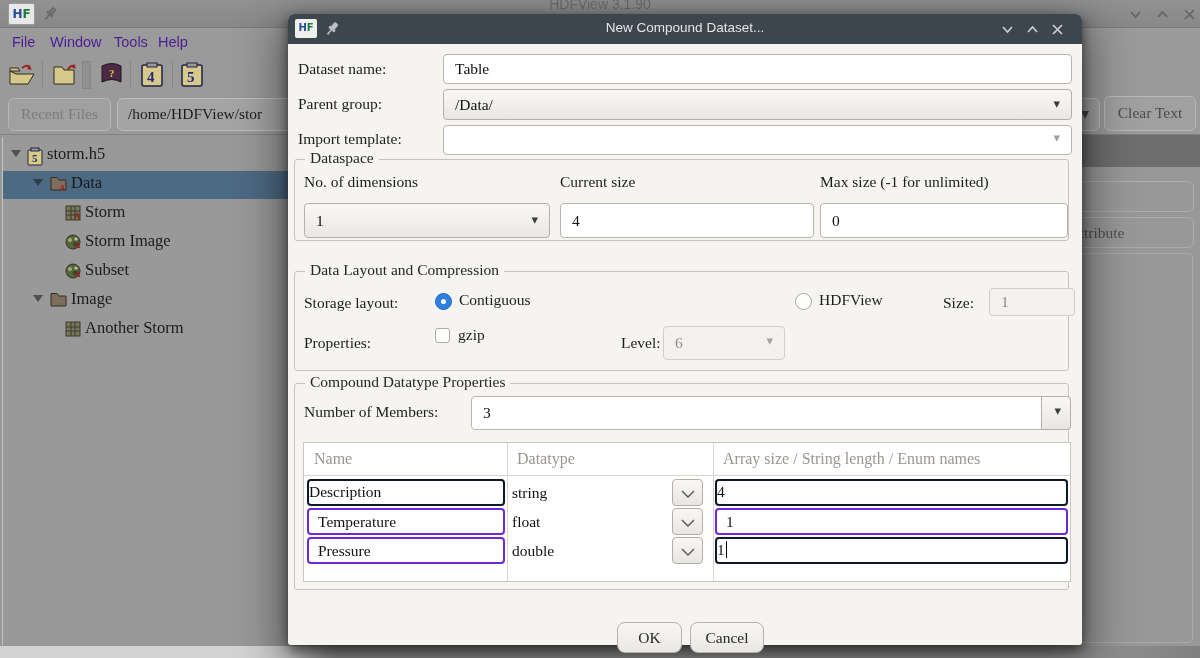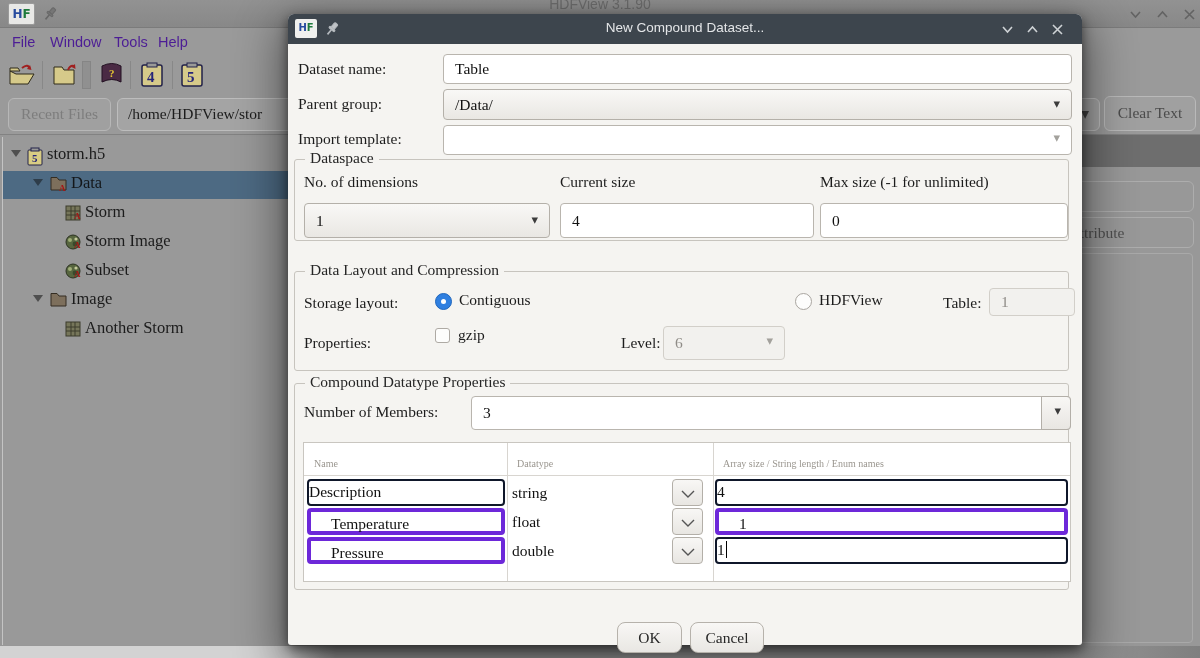--- a/index.html
+++ b/index.html
@@ -93,23 +93,23 @@
   .radio.off { background:#fdfdfc; border:1px solid #a9a5a0; }
   .radio.on { background:#2f7fe0; border:1px solid #1f66bd; }
   .radio.on::after { content:""; position:absolute; left:5px; top:5px; width:5px; height:5px;
     border-radius:50%; background:#fff; }
   .checkbox { position:absolute; width:15px; height:15px; background:#fdfdfc;
     border:1px solid #aeaaa4; border-radius:3px; }
 
   .mtable { position:absolute; background:#ffffff; border:1px solid #c9c6c0; }
   .mt-colsep { position:absolute; top:0; bottom:0; width:1px; background:#d8d5d0; }
   .mt-headsep { position:absolute; left:0; right:0; height:1px; background:#d8d5d0; }
-  .mt-head { position:absolute; top:7px; font-size:10px; color:#9a968f;margin-top:8px; }
-  .cell-entry { position:absolute; height:27px; background:#fff; border:4px solid #6d28d9;
-    border-radius:4px; font-size:15.5px; color:#111; padding-left:20px; line-height:24px; }
+  .mt-head { position:absolute; top:7px; font-size:16px; color:#9a968f; }
+  .cell-entry { position:absolute; height:27px; background:#fff; border:2px solid #6d28d9;
+    border-radius:4px; font-size:15.5px; color:#111; padding-left:9px; line-height:24px; }
   .cell-entry.focus { border:2px solid #0f172a; line-height:22px; padding-left:0; }
   .dtype-text { position:absolute; font-size:15.5px; color:#111; }
   .chev-btn { position:absolute; width:31px; height:27px; background:linear-gradient(#f8f7f5,#e8e6e2);
     border:1px solid #b3afa8; border-radius:4px; }
   .chev-btn svg { position:absolute; left:8px; top:10px; }
   .caret { display:inline-block; width:1px; height:17px; background:#000; vertical-align:-3px; margin-left:1px; }
 
   .btn { position:absolute; background:linear-gradient(#f8f7f5,#e9e7e3); border:1px solid #b6b2ab;
     border-radius:8px; font-size:15.5px; color:#262626; text-align:center; }
 </style>
@@ -321,21 +321,21 @@
       </div>
     </div>
 
     <div class="fieldset" style="left:6px; top:227px; width:775px; height:100px">
       <span class="legend">Data Layout and Compression</span>
       <span class="lbl" style="left:9px; top:22px">Storage layout:</span>
       <span class="radio on" style="left:140px; top:21px"></span>
       <span class="lbl" style="left:164px; top:19px">Contiguous</span>
       <span class="radio off" style="left:500px; top:21px"></span>
       <span class="lbl" style="left:524px; top:19px">HDFView</span>
-      <span class="lbl" style="left:648px; top:22px">Table:</span>
+      <span class="lbl" style="left:648px; top:22px">Size:</span>
       <div class="entry disabled-entry" style="left:694px; top:16px; width:86px; height:28px; line-height:26px">
         <span class="v">1</span>
       </div>
       <span class="lbl" style="left:9px; top:62px">Properties:</span>
       <span class="checkbox" style="left:140px; top:56px"></span>
       <span class="lbl" style="left:163px; top:54px">gzip</span>
       <span class="lbl" style="left:326px; top:62px">Level:</span>
       <div class="entry disabled-entry" style="left:368px; top:54px; width:122px; height:34px; line-height:32px">
         <span class="v">6</span>
         <span class="arrow-d dim">▾</span>

